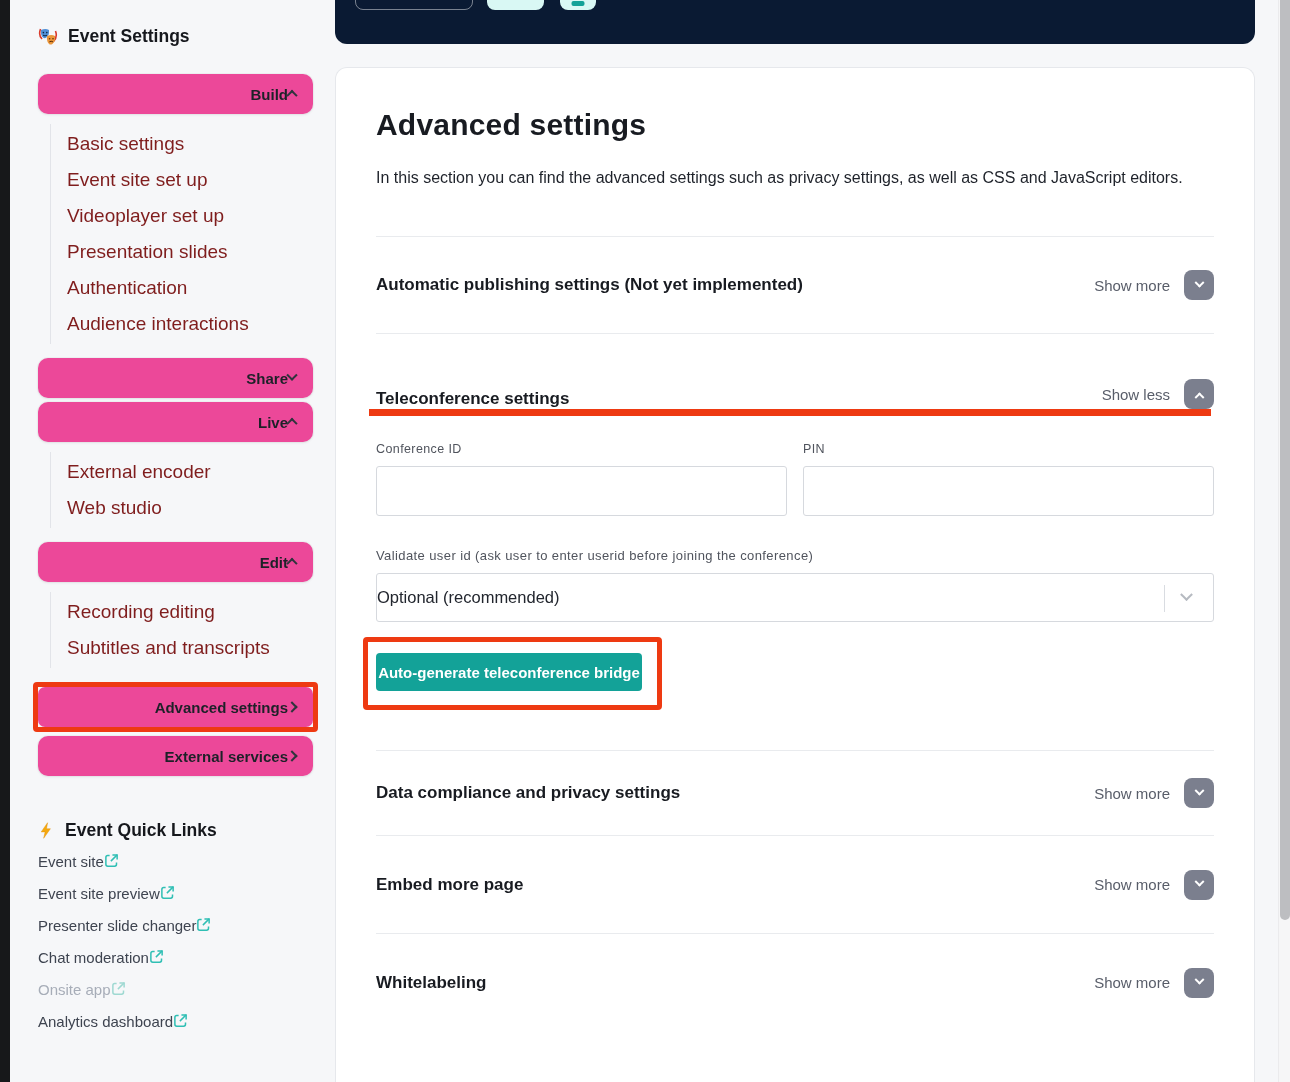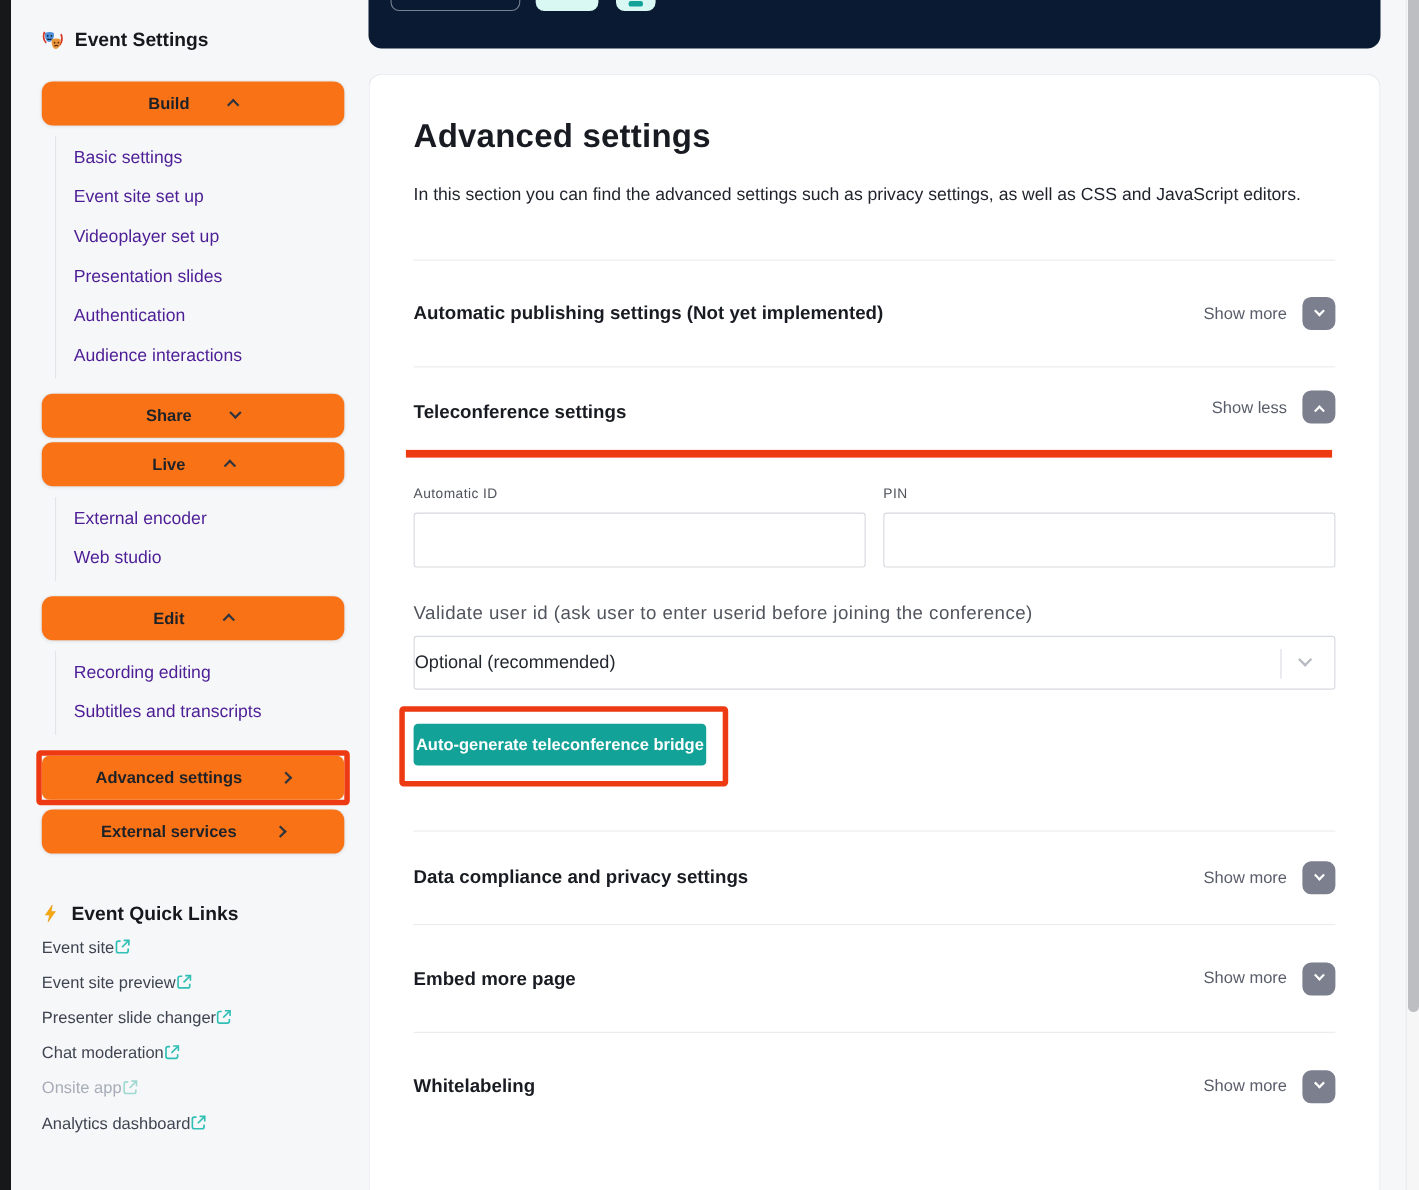--- a/index.html
+++ b/index.html
@@ -12,31 +12,31 @@
   html,body{width:1290px;height:1082px;overflow:hidden;}
   body{background:#f6f7f9;font-family:"Liberation Sans",sans-serif;color:var(--txt);position:relative;}
 
   
   .edge-strip{position:absolute;left:0;top:0;width:10px;height:100%;background:#17181a;}
 
   
   .sidebar{position:absolute;left:10px;top:0;width:325px;height:100%;padding:26px 0 0 28px;}
   .sb-title{display:flex;align-items:center;gap:10px;font-size:17.5px;font-weight:800;color:#16181d;}
   .sb-title svg{flex:0 0 auto;}
-  .scard{width:275px;height:40px;background:#f97316;border-radius:10px;display:flex;align-items:center;
-         justify-content:center;padding:0 17px;margin-top:4px;cursor:pointer;
-         box-shadow:0 1px 3px rgba(22,26,44,.07),0 0 0 1px rgba(22,26,44,.03);gap:36px;}
+  .scard{width:275px;height:40px;background:#ec4899;border-radius:10px;display:flex;align-items:center;
+         justify-content:flex-end;padding:0 17px;margin-top:4px;cursor:pointer;
+         box-shadow:0 1px 3px rgba(22,26,44,.07),0 0 0 1px rgba(22,26,44,.03);}
   .scard .lbl{font-size:15px;font-weight:700;color:#1d2128;}
   .first-card{margin-top:27px;}
   .chev{display:inline-block;width:8px;height:8px;border-right:2px solid #30343d;border-bottom:2px solid #30343d;}
   .chev.up{transform:rotate(-135deg) translate(-1px,-1px);}
   .chev.down{transform:rotate(45deg) translate(-2px,-2px);}
   .chev.right{transform:rotate(-45deg);}
   .sublist{margin:10px 0 14px 12px;border-left:1px solid #e2e4e9;padding:2px 0;}
-  .subitem{height:36px;display:flex;align-items:center;padding-left:16px;font-size:16px;font-weight:500;color:#4c1d95;cursor:pointer;}
+  .subitem{height:36px;display:flex;align-items:center;padding-left:16px;font-size:19px;font-weight:500;color:#7f1d1d;cursor:pointer;}
   .red-wrap-side{margin:4px 0 0 -5px;border:5px solid var(--red);border-radius:4px;width:285px;}
   .red-wrap-side .scard{margin-top:0;box-shadow:none;border-radius:7px;width:275px;}
 
   .ql-title{display:flex;align-items:center;gap:10px;font-size:17.5px;font-weight:800;color:#16181d;margin-top:44px;}
   .ql-list{margin-top:12px;}
   .qlink{height:32px;display:flex;align-items:flex-start;font-size:15px;color:#3e4450;cursor:pointer;}
   .qlink .ext{color:var(--link-teal);}
   .qlink.disabled{color:#a7adb8;}
   .qlink.disabled .ext{color:#9fd9d2;}
 
@@ -51,40 +51,40 @@
 
   .panel{margin-top:23px;width:920px;height:1040px;background:#fff;border:1px solid #e6e8ec;
          border-bottom:none;border-radius:12px 12px 0 0;padding:40px 40px 0 40px;}
   .panel h1{font-size:30px;font-weight:800;color:#181b21;letter-spacing:.2px;}
   .panel .desc{margin-top:26px;font-size:16px;color:#1e222a;line-height:20px;}
   .hr{height:1px;background:var(--hr);}
   .hr.after-desc{margin-top:48px;}
   .srow{display:flex;align-items:center;justify-content:space-between;}
   .srow h3{font-size:17px;font-weight:700;color:#181b21;}
   .srow.auto{height:96px;}
-  .srow.tele{height:75px;align-items:flex-end;padding-bottom:24px;}
+  .srow.tele{height:75px;align-items:flex-end;padding-bottom:0;}
   .srow.r-data{height:84px;}
   .srow.r-embed{height:97px;}
   .srow.r-white{height:97px;}
   .rctl{display:flex;align-items:center;gap:14px;}
   .showtxt{font-size:15px;color:var(--muted);cursor:pointer;}
   .tgl{width:30px;height:30px;border-radius:8px;background:var(--toggle-gray);border:none;display:flex;
        align-items:center;justify-content:center;cursor:pointer;}
   .tgl .chev{width:7px;height:7px;border-color:#fff;}
   .tgl .chev.up{transform:rotate(-135deg) translate(-2px,-2px);}
 
   .annotation-underline{height:7px;background:var(--red);width:842px;margin-left:-7px;}
 
   .bridge-label{margin-top:21px;font-size:16px;font-weight:700;color:#1a1d24;}
   .fgrid{display:flex;gap:16px;margin-top:26px;}
   .fcol{flex:1;}
   .flabel{font-size:12.5px;letter-spacing:.4px;color:#50545d;}
   .tinput{margin-top:10px;width:100%;height:50px;border:1px solid var(--input-border);border-radius:3px;
           background:#fff;font-family:"Liberation Sans",sans-serif;font-size:16px;padding:0 14px;color:var(--txt);}
-  .vlabel{margin-top:32px;font-size:17px;letter-spacing:.4px;color:#50545d;}
+  .vlabel{margin-top:32px;font-size:13px;letter-spacing:.4px;color:#50545d;}
   .select{position:relative;margin-top:10px;width:100%;height:49px;border:1px solid var(--input-border);
           border-radius:3px;background:#fff;display:flex;align-items:center;cursor:pointer;}
   .select .val{font-size:16.5px;color:#22262e;}
   .select .sep{position:absolute;right:48px;top:11px;height:27px;width:1px;background:#d9dce1;}
   .select .chev{position:absolute;right:22px;top:19px;width:9px;height:9px;border-color:#b6bac1;
                 transform:rotate(45deg) translate(-2px,-2px);}
 
   .red-wrap-btn{margin:15px 0 0 -13px;width:299px;height:73px;border:5px solid var(--red);border-radius:4px;
                 padding:11px 0 0 8px;}
   .gen-btn{width:266px;height:38px;background:var(--teal);color:#fff;border:none;border-radius:4px;
@@ -261,21 +261,21 @@
         <button class="tgl">
             <span class="chev up"></span>
           </button>
       </div>
     </div>
     <div class="annotation-underline"></div>
 
 
     <div class="fgrid">
       <div class="fcol">
-        <div class="flabel">Automatic ID</div>
+        <div class="flabel">Conference ID</div>
         <input class="tinput" type="text" value="" style="">
       </div>
       <div class="fcol">
         <div class="flabel">PIN</div>
         <input class="tinput" type="text" value="" style="">
       </div>
     </div>
 
     <div class="vlabel">Validate user id (ask user to enter userid before joining the conference)</div>
     <div class="select">

